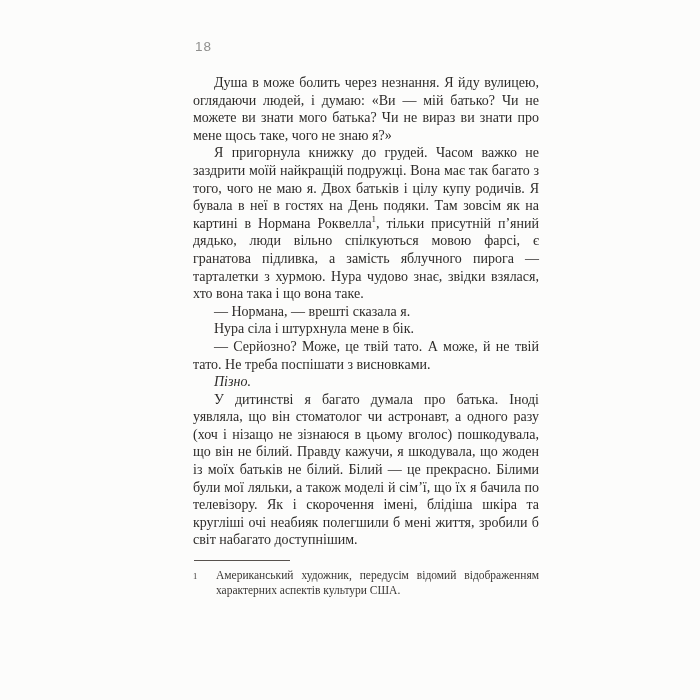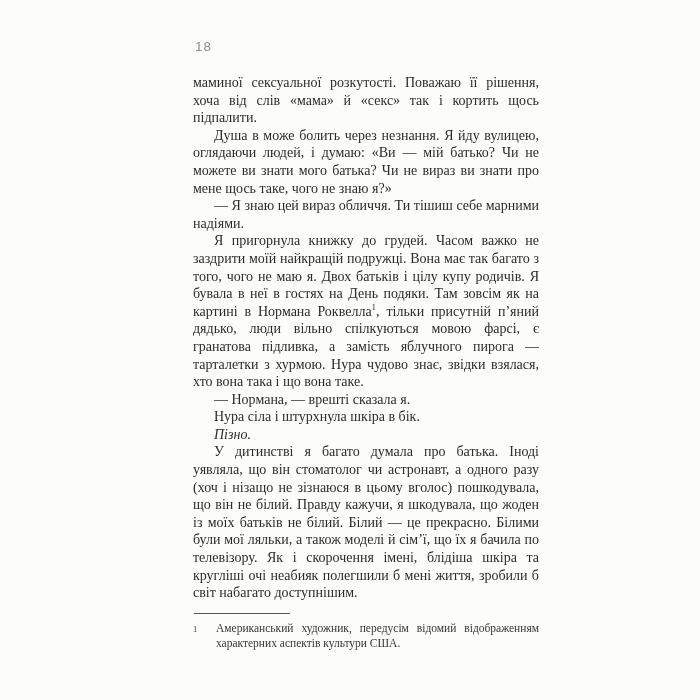--- a/index.html
+++ b/index.html
@@ -80,45 +80,42 @@
 </style>
 </head>
 <body>
 
 <div class="page">
 
   <div class="page-number">18</div>
 
   <div class="page-body">
 
-    <p class="para first">
-      <span>маминої сексуальної розкутості. Поважаю її рішення, хоча від слів «мама» й «секс» так і кортить щось підпалити.</span>
-    </p>
 
     <p class="para">
       <span>Душа в може болить через </span><span class="em">незнання</span><span>. Я йду вулицею, оглядаючи людей, і думаю: «Ви — мій батько? Чи не можете ви знати мого батька? Чи не вираз ви знати про мене щось таке, чого не знаю я?»</span>
     </p>
 
 
-    <p class="para">
-      <span>— Я знаю цей вираз обличчя. Ти тішиш себе марними надіями.</span>
-    </p>
 
     <p class="para">
       <span>Я пригорнула книжку до грудей. Часом важко не заздрити моїй найкращій подружці. Вона має так багато з того, чого не маю я. Двох батьків і цілу купу родичів. Я бувала в неї в гостях на День подяки. Там зовсім як на картині в Нормана Роквелла</span><sup class="fn-ref">1</sup><span>, тільки присутній п’яний дядько, люди вільно спілкуються мовою фарсі, є гранатова підливка, а замість яблучного пирога — тарталетки з хурмою. Нура чудово знає, звідки взялася, хто вона така і що вона таке.</span>
     </p>
 
     <p class="para">
       <span>— Нормана, — врешті сказала я.</span>
     </p>
 
     <p class="para">
-      <span>Нура сіла і штурхнула шкіра в бік.</span>
+      <span>Нура сіла і штурхнула мене в бік.</span>
     </p>
 
+    <p class="para">
+      <span>— Серйозно? Може, це твій тато. А може, й не твій тато. Не треба поспішати з висновками.</span>
+    </p>
 
     <p class="para em-para">
       <span>Пізно.</span>
     </p>
 
     <p class="para">
       <span>У дитинстві я багато думала про батька. Іноді уявляла, що він стоматолог чи астронавт, а одного разу (хоч і нізащо не зізнаюся в цьому вголос) пошкодувала, що він не білий. Правду кажучи, я шкодувала, що жоден із моїх батьків не білий. Білий — це прекрасно. Білими були мої ляльки, а також моделі й сім’ї, що їх я бачила по телевізору. Як і скорочення імені, блідіша шкіра та кругліші очі неабияк полегшили б мені життя, зробили б світ набагато доступнішим.</span>
     </p>
 
     <div class="footnote-block">

